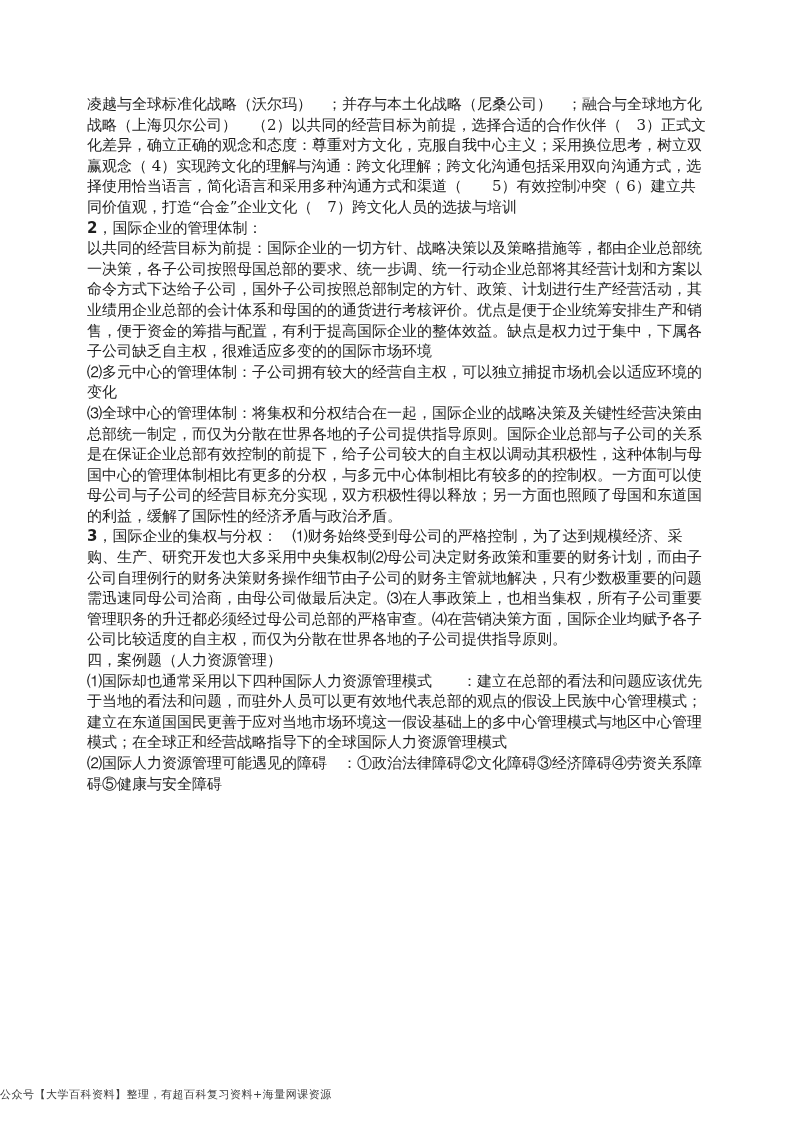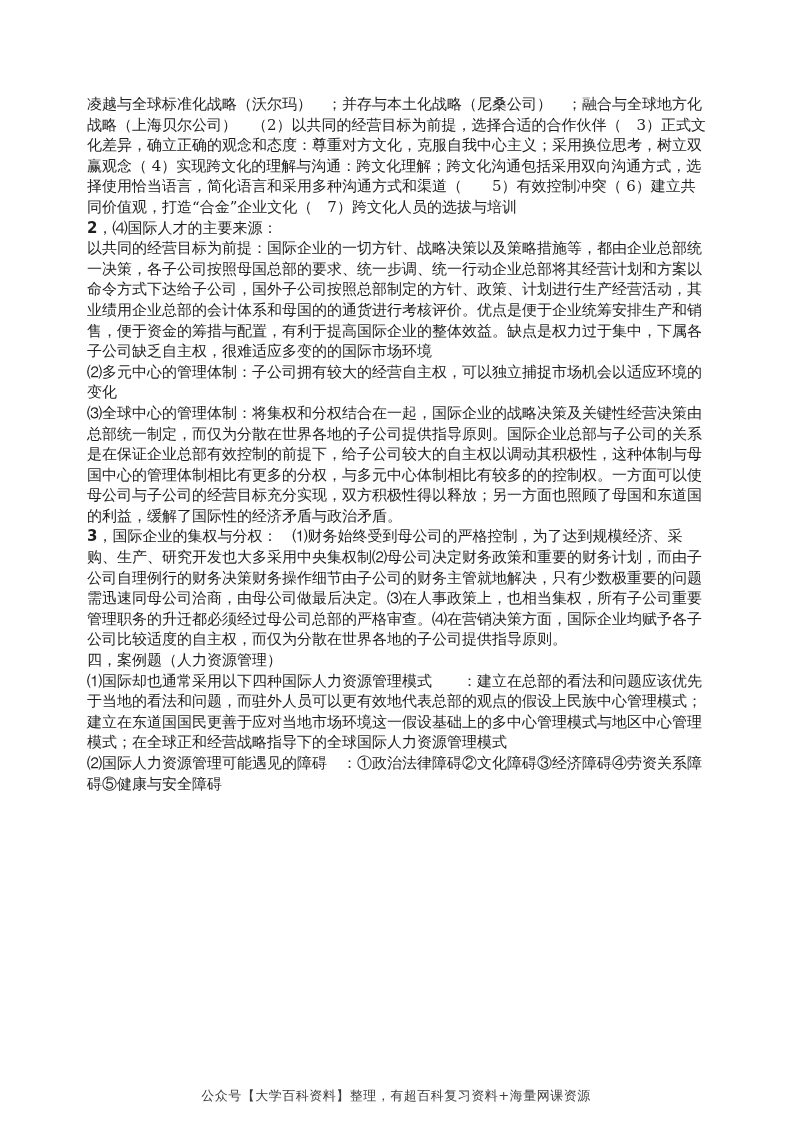--- a/index.html
+++ b/index.html
@@ -38,33 +38,32 @@
   }
   .b {
     font-weight: bold;
     font-family: "DejaVu Sans", "Liberation Sans", sans-serif;
   }
   .footer {
     position: absolute;
     left: 0;
     top: 1087px;
     width: 792px;
-    text-align: center;
-    font-size: 13px;
+    font-size: 11px;
     color: #3d3d3d;
     letter-spacing: 0.5px;
   }
 </style>
 </head>
 <body>
 
 <div class="page">
   <div class="content">
       <p class="para"><span>凌越与全球标准化战略（沃尔玛）　；并存与本土化战略（尼桑公司）　；融合与全球地方化战略（上海贝尔公司）　（2）以共同的经营目标为前提，选择合适的合作伙伴（　3）正式文化差异，确立正确的观念和态度：尊重对方文化，克服自我中心主义；采用换位思考，树立双赢观念（ 4）实现跨文化的理解与沟通：跨文化理解；跨文化沟通包括采用双向沟通方式，选择使用恰当语言，简化语言和采用多种沟通方式和渠道（　　5）有效控制冲突（ 6）建立共同价值观，打造“合金”企业文化（　7）跨文化人员的选拔与培训</span></p>
-      <p class="para"><span class="b">2</span><span>，⑷国际人才的主要来源：</span></p>
+      <p class="para"><span class="b">2</span><span>，国际企业的管理体制：</span></p>
       <p class="para"><span>以共同的经营目标为前提：国际企业的一切方针、战略决策以及策略措施等，都由企业总部统一决策，各子公司按照母国总部的要求、统一步调、统一行动企业总部将其经营计划和方案以命令方式下达给子公司，国外子公司按照总部制定的方针、政策、计划进行生产经营活动，其业绩用企业总部的会计体系和母国的的通货进行考核评价。优点是便于企业统筹安排生产和销售，便于资金的筹措与配置，有利于提高国际企业的整体效益。缺点是权力过于集中，下属各子公司缺乏自主权，很难适应多变的的国际市场环境</span></p>
       <p class="para"><span>⑵多元中心的管理体制：子公司拥有较大的经营自主权，可以独立捕捉市场机会以适应环境的变化</span></p>
       <p class="para"><span>⑶全球中心的管理体制：将集权和分权结合在一起，国际企业的战略决策及关键性经营决策由总部统一制定，而仅为分散在世界各地的子公司提供指导原则。国际企业总部与子公司的关系是在保证企业总部有效控制的前提下，给子公司较大的自主权以调动其积极性，这种体制与母国中心的管理体制相比有更多的分权，与多元中心体制相比有较多的的控制权。一方面可以使母公司与子公司的经营目标充分实现，双方积极性得以释放；另一方面也照顾了母国和东道国的利益，缓解了国际性的经济矛盾与政治矛盾。</span></p>
       <p class="para"><span class="b">3</span><span>，国际企业的集权与分权：　⑴财务始终受到母公司的严格控制，为了达到规模经济、采购、生产、研究开发也大多采用中央集权制⑵母公司决定财务政策和重要的财务计划，而由子公司自理例行的财务决策财务操作细节由子公司的财务主管就地解决，只有少数极重要的问题需迅速同母公司洽商，由母公司做最后决定。⑶在人事政策上，也相当集权，所有子公司重要管理职务的升迁都必须经过母公司总部的严格审查。⑷在营销决策方面，国际企业均赋予各子公司比较适度的自主权，而仅为分散在世界各地的子公司提供指导原则。</span></p>
       <p class="para"><span>四，案例题（人力资源管理）</span></p>
       <p class="para"><span>⑴国际却也通常采用以下四种国际人力资源管理模式　　：建立在总部的看法和问题应该优先于当地的看法和问题，而驻外人员可以更有效地代表总部的观点的假设上民族中心管理模式；建立在东道国国民更善于应对当地市场环境这一假设基础上的多中心管理模式与地区中心管理模式；在全球正和经营战略指导下的全球国际人力资源管理模式</span></p>
       <p class="para"><span>⑵国际人力资源管理可能遇见的障碍　：①政治法律障碍②文化障碍③经济障碍④劳资关系障碍⑤健康与安全障碍</span></p>
     </div>
   <div class="footer">公众号【大学百科资料】整理，有超百科复习资料+海量网课资源</div>
 </div>

